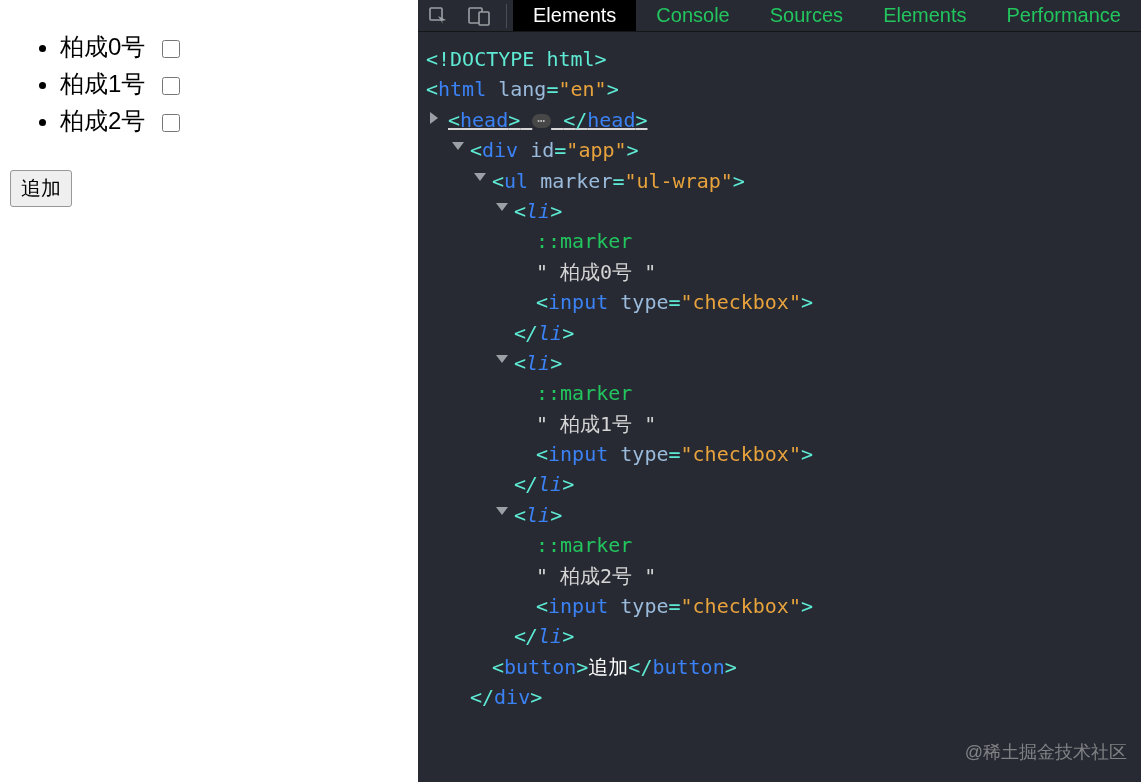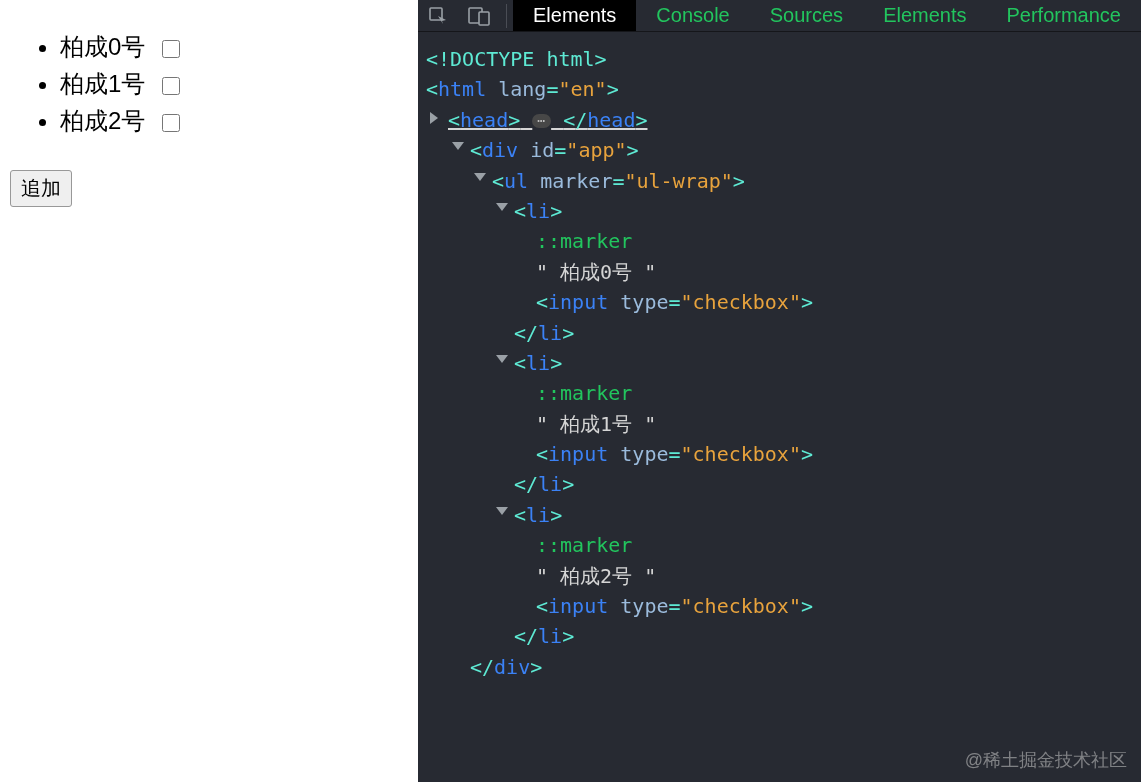--- a/index.html
+++ b/index.html
@@ -98,21 +98,21 @@
     padding: 12px 4px 12px 8px;
     overflow: auto;
     font-size: 20px;
     line-height: 1.52;
   }
   .row { white-space: pre; }
   .ind1 { padding-left: 0; }
   .ind2 { padding-left: 22px; position: relative; text-decoration: underline;}
   .ind3 { padding-left: 44px; position: relative;}
   .ind4 { padding-left: 66px; position: relative;}
-  .ind5 { padding-left: 88px; position: relative;}
+  .ind5 { padding-left: 88px; position: relative; font-style: italic;}
   .ind6 { padding-left: 110px; }
   .arrow {
     position: absolute;
     left: 0;
     top: 7px;
     width: 0; height: 0;
     cursor: pointer;
   }
   .arrow.right {
     border-top: 6px solid transparent;
@@ -146,21 +146,21 @@
     padding: 0 5px;
     vertical-align: middle;
     line-height: 14px;
     height: 14px;
     letter-spacing: 1px;
   }
 
   .watermark {
     position: absolute;
     right: 14px;
-    bottom: 10px;
+    bottom: 18px;
     font-family: Arial, sans-serif;
     font-size: 18px;
     color: rgba(200,200,200,0.55);
     pointer-events: none;
   }
 </style>
 </head>
 <body>
 
 <div class="app">
@@ -230,19 +230,20 @@
       <div class="row ind6"><span class="c-punc">&lt;</span><span class="c-tag">input</span><span class="c-punc"> </span><span class="c-attr">type</span><span class="c-punc">=</span><span class="c-val">"checkbox"</span><span class="c-punc">&gt;</span></div>
       <div class="row ind5"><span class="c-punc">&lt;</span><span class="c-punc">/</span><span class="c-tag">li</span><span class="c-punc">&gt;</span></div>
 
       <div class="row ind5"><span class="arrow down"></span><span class="c-punc">&lt;</span><span class="c-tag">li</span><span class="c-punc">&gt;</span></div>
       <div class="row ind6"><span class="c-pseudo">::marker</span></div>
       <div class="row ind6"><span class="c-text">" 柏成2号 "</span></div>
       <div class="row ind6"><span class="c-punc">&lt;</span><span class="c-tag">input</span><span class="c-punc"> </span><span class="c-attr">type</span><span class="c-punc">=</span><span class="c-val">"checkbox"</span><span class="c-punc">&gt;</span></div>
       <div class="row ind5"><span class="c-punc">&lt;</span><span class="c-punc">/</span><span class="c-tag">li</span><span class="c-punc">&gt;</span></div>
 
 
+      <div class="row ind4"><span class="c-punc">&lt;</span><span class="c-tag">button</span><span class="c-punc">&gt;</span><span class="c-white">追加</span><span class="c-punc">&lt;</span><span class="c-punc">/</span><span class="c-tag">button</span><span class="c-punc">&gt;</span></div>
 
       <div class="row ind3"><span class="c-punc">&lt;</span><span class="c-punc">/</span><span class="c-tag">div</span><span class="c-punc">&gt;</span></div>
     </div>
   </div>
 </div>
 
 <div class="watermark">@稀土掘金技术社区</div>
 
 </body></html>

